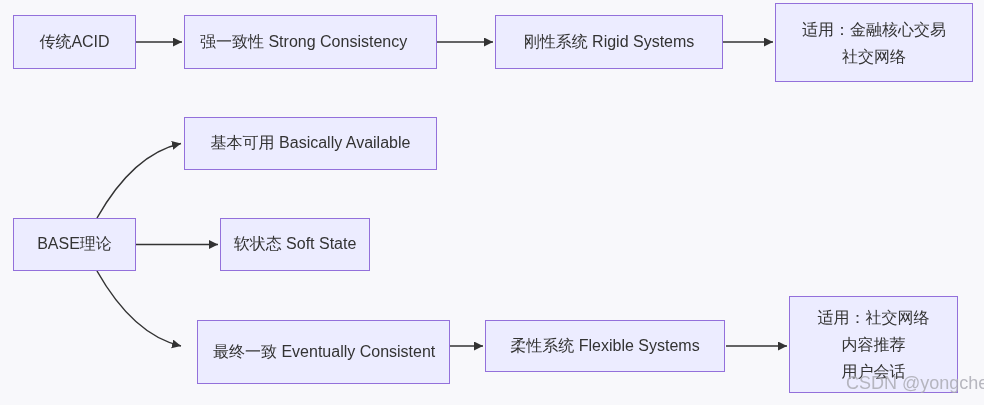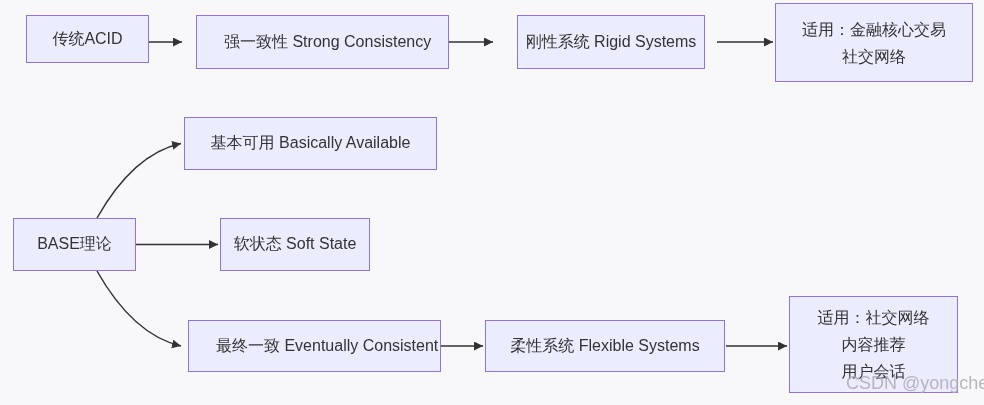--- a/index.html
+++ b/index.html
@@ -30,22 +30,21 @@
     font-size: 16px;
     display: flex;
     align-items: center;
     justify-content: center;
     white-space: nowrap;
     overflow: hidden;
     z-index: 2;
   }
   .node.clip-right {
     justify-content: flex-start;
-    padding-left: 27px;
-    margin-left: 12px;
+    padding-left: 15px;
   }
   .node.multiline {
     flex-direction: column;
     line-height: 27px;
     text-align: center;
   }
   .watermark {
     position: absolute;
     left: 798px;
     top: 373px;
@@ -70,50 +69,50 @@
     <path d="M136,42 L182,42" stroke="#333333" stroke-width="1.5" fill="none" marker-end="url(#arrowhead)"></path>
     <path d="M437,42 L493,42" stroke="#333333" stroke-width="1.5" fill="none" marker-end="url(#arrowhead)"></path>
     <path d="M717,42 L773,42" stroke="#333333" stroke-width="1.5" fill="none" marker-end="url(#arrowhead)"></path>
     <path d="M97,218 C114,188 142,152 181,143.5" stroke="#333333" stroke-width="1.5" fill="none" marker-end="url(#arrowhead)"></path>
     <path d="M136,244.5 L218,244.5" stroke="#333333" stroke-width="1.5" fill="none" marker-end="url(#arrowhead)"></path>
     <path d="M97,271 C114,301 142,337 181,346" stroke="#333333" stroke-width="1.5" fill="none" marker-end="url(#arrowhead)"></path>
     <path d="M438,346 L483,346" stroke="#333333" stroke-width="1.5" fill="none" marker-end="url(#arrowhead)"></path>
     <path d="M726,346 L787,346" stroke="#333333" stroke-width="1.5" fill="none" marker-end="url(#arrowhead)"></path>
   </svg>
 
-  <div class="node" style="left:26px; top:15px; width:123px; height:48px">
+  <div class="node" style="left:13px; top:15px; width:123px; height:54px">
     <span>传统ACID</span>
   </div>
 
   <div class="node clip-right" style="left:184px; top:15px; width:253px; height:54px">
     <span>强一致性 Strong Consistency</span>
   </div>
 
-  <div class="node" style="left:517px; top:15px; width:188px; height:54px">
+  <div class="node" style="left:495px; top:15px; width:228px; height:54px">
     <span>刚性系统 Rigid Systems</span>
   </div>
 
   <div class="node multiline" style="left:775px; top:3px; width:198px; height:79px">
     <span>适用：金融核心交易</span>
     <span>社交网络</span>
   </div>
 
   <div class="node" style="left:13px; top:218px; width:123px; height:53px">
     <span>BASE理论</span>
   </div>
 
   <div class="node" style="left:184px; top:117px; width:253px; height:53px">
     <span>基本可用 Basically Available</span>
   </div>
 
   <div class="node" style="left:220px; top:218px; width:150px; height:53px">
     <span>软状态 Soft State</span>
   </div>
 
-  <div class="node clip-right" style="left:176px; top:320px; width:253px; height:52px">
+  <div class="node clip-right" style="left:197px; top:320px; width:253px; height:64px">
     <span>最终一致 Eventually Consistent</span>
   </div>
 
   <div class="node multiline" style="left:789px; top:296px; width:169px; height:97px">
     <span>适用：社交网络</span>
     <span>内容推荐</span>
     <span>用户会话</span>
   </div>
 
   <div class="node" style="left:485px; top:320px; width:240px; height:52px">

